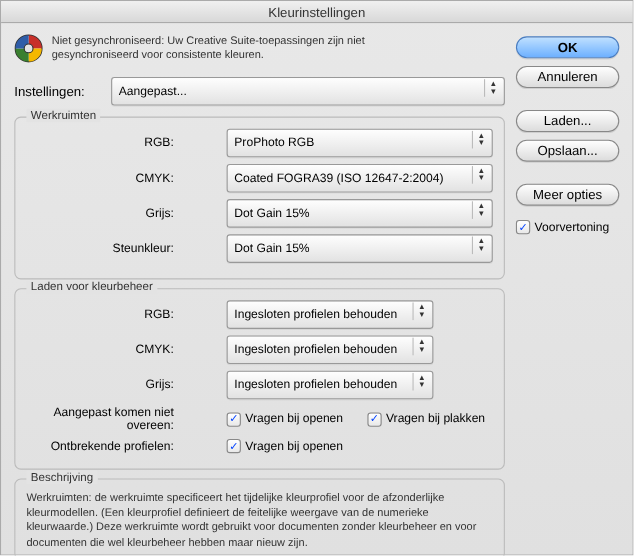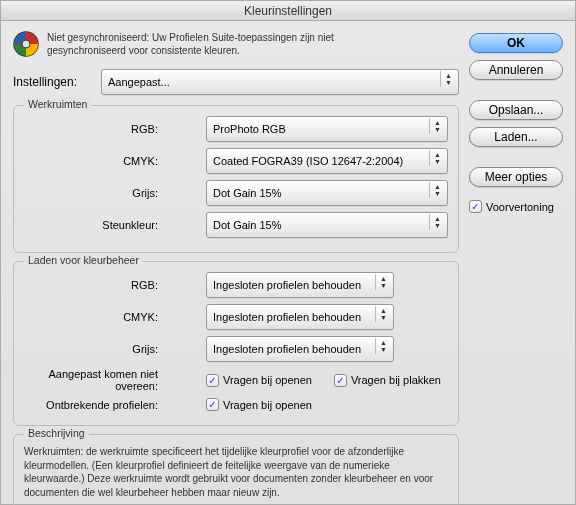--- a/index.html
+++ b/index.html
@@ -54,21 +54,21 @@
         <span class="warnicon">
           <svg width="26" height="26" viewBox="0 0 26 26">
             <circle cx="13" cy="13" r="12" fill="none" stroke="#333" stroke-width="1.5"></circle>
             <path d="M13 1 A12 12 0 0 1 25 13 L13 13 Z" fill="#c8302a"></path>
             <path d="M25 13 A12 12 0 0 1 13 25 L13 13 Z" fill="#f5b800"></path>
             <path d="M13 25 A12 12 0 0 1 1 13 L13 13 Z" fill="#3a7f2f"></path>
             <path d="M1 13 A12 12 0 0 1 13 1 L13 13 Z" fill="#2f5da8"></path>
             <circle cx="13" cy="13" r="4" fill="#e3e3e3" stroke="#333" stroke-width="1"></circle>
           </svg>
         </span>
-        <div class="warntext">Niet gesynchroniseerd: Uw Profielen Suite-toepassingen zijn niet gesynchroniseerd voor consistente kleuren.</div>
+        <div class="warntext">Niet gesynchroniseerd: Uw Creative Suite-toepassingen zijn niet gesynchroniseerd voor consistente kleuren.</div>
       </div>
 
       <div class="settingsrow">
         <div class="settings-label">Instellingen:</div>
         <div class="dropdown dropdown-main">
           <span>Aangepast...</span>
           <span class="arrows">▲<br>▼</span>
         </div>
       </div>
 
@@ -172,22 +172,22 @@
         <div class="legend">Beschrijving</div>
         <div class="desc">Werkruimten: de werkruimte specificeert het tijdelijke kleurprofiel voor de afzonderlijke kleurmodellen. (Een kleurprofiel definieert de feitelijke weergave van de numerieke kleurwaarde.) Deze werkruimte wordt gebruikt voor documenten zonder kleurbeheer en voor documenten die wel kleurbeheer hebben maar nieuw zijn.</div>
       </div>
 
     </div>
 
     <div class="rightcol">
       <button class="btn default">OK</button>
       <button class="btn">Annuleren</button>
       <div class="spacer"></div>
+      <button class="btn">Laden...</button>
       <button class="btn">Opslaan...</button>
-      <button class="btn">Laden...</button>
       <div class="spacer"></div>
       <button class="btn">Meer opties</button>
       <div class="preview-row">
         <label class="checkbox">
             <span class="cb">✓</span>
             <span>Voorvertoning</span>
           </label>
       </div>
     </div>
   </div>

